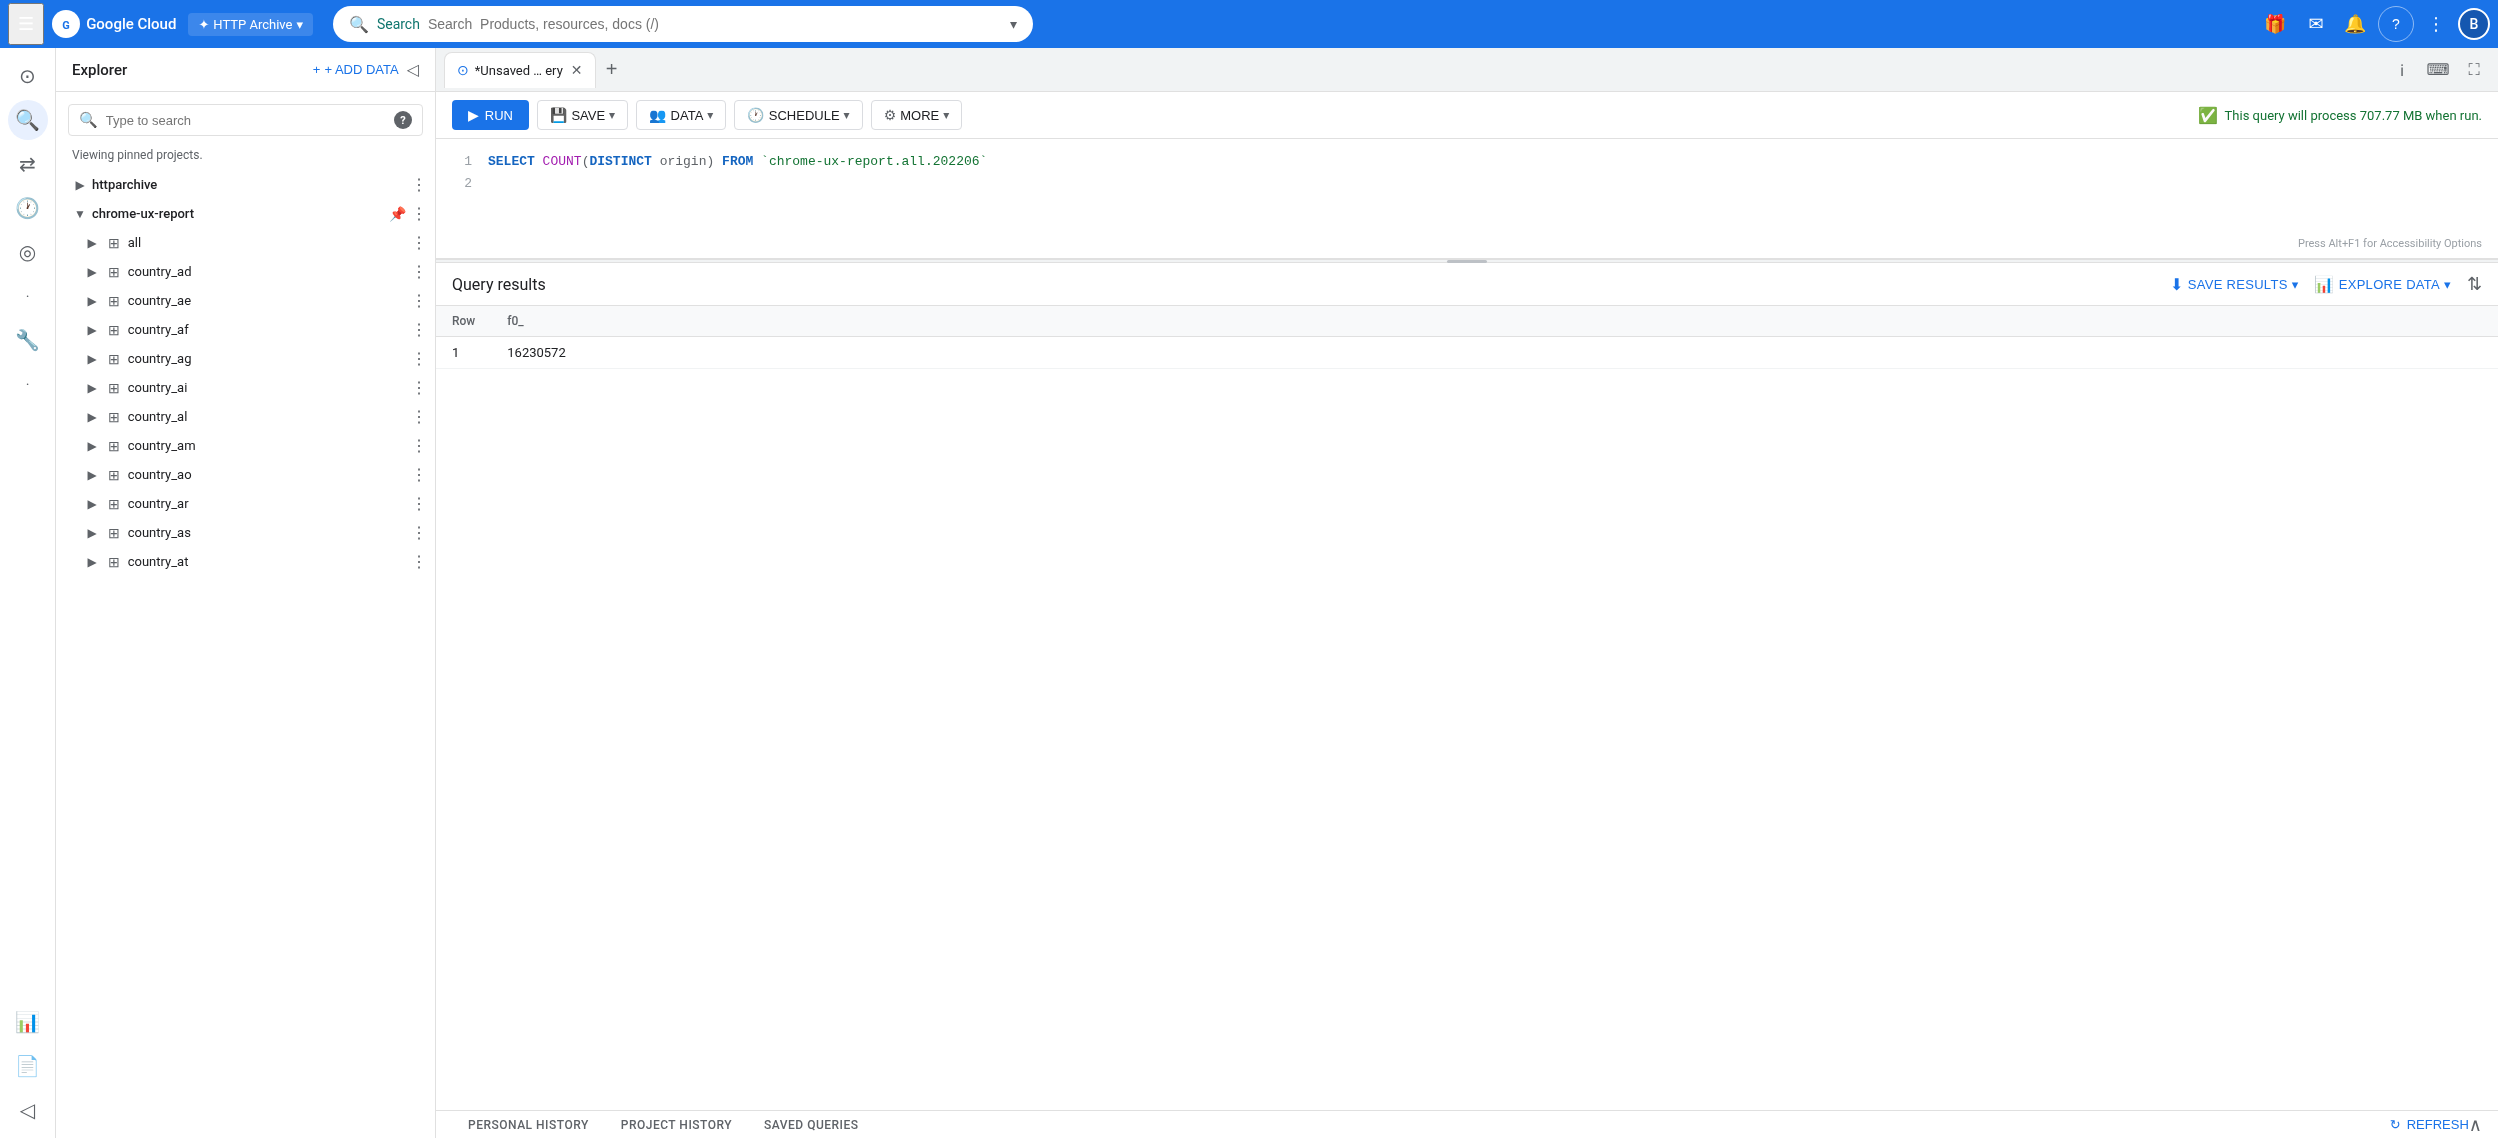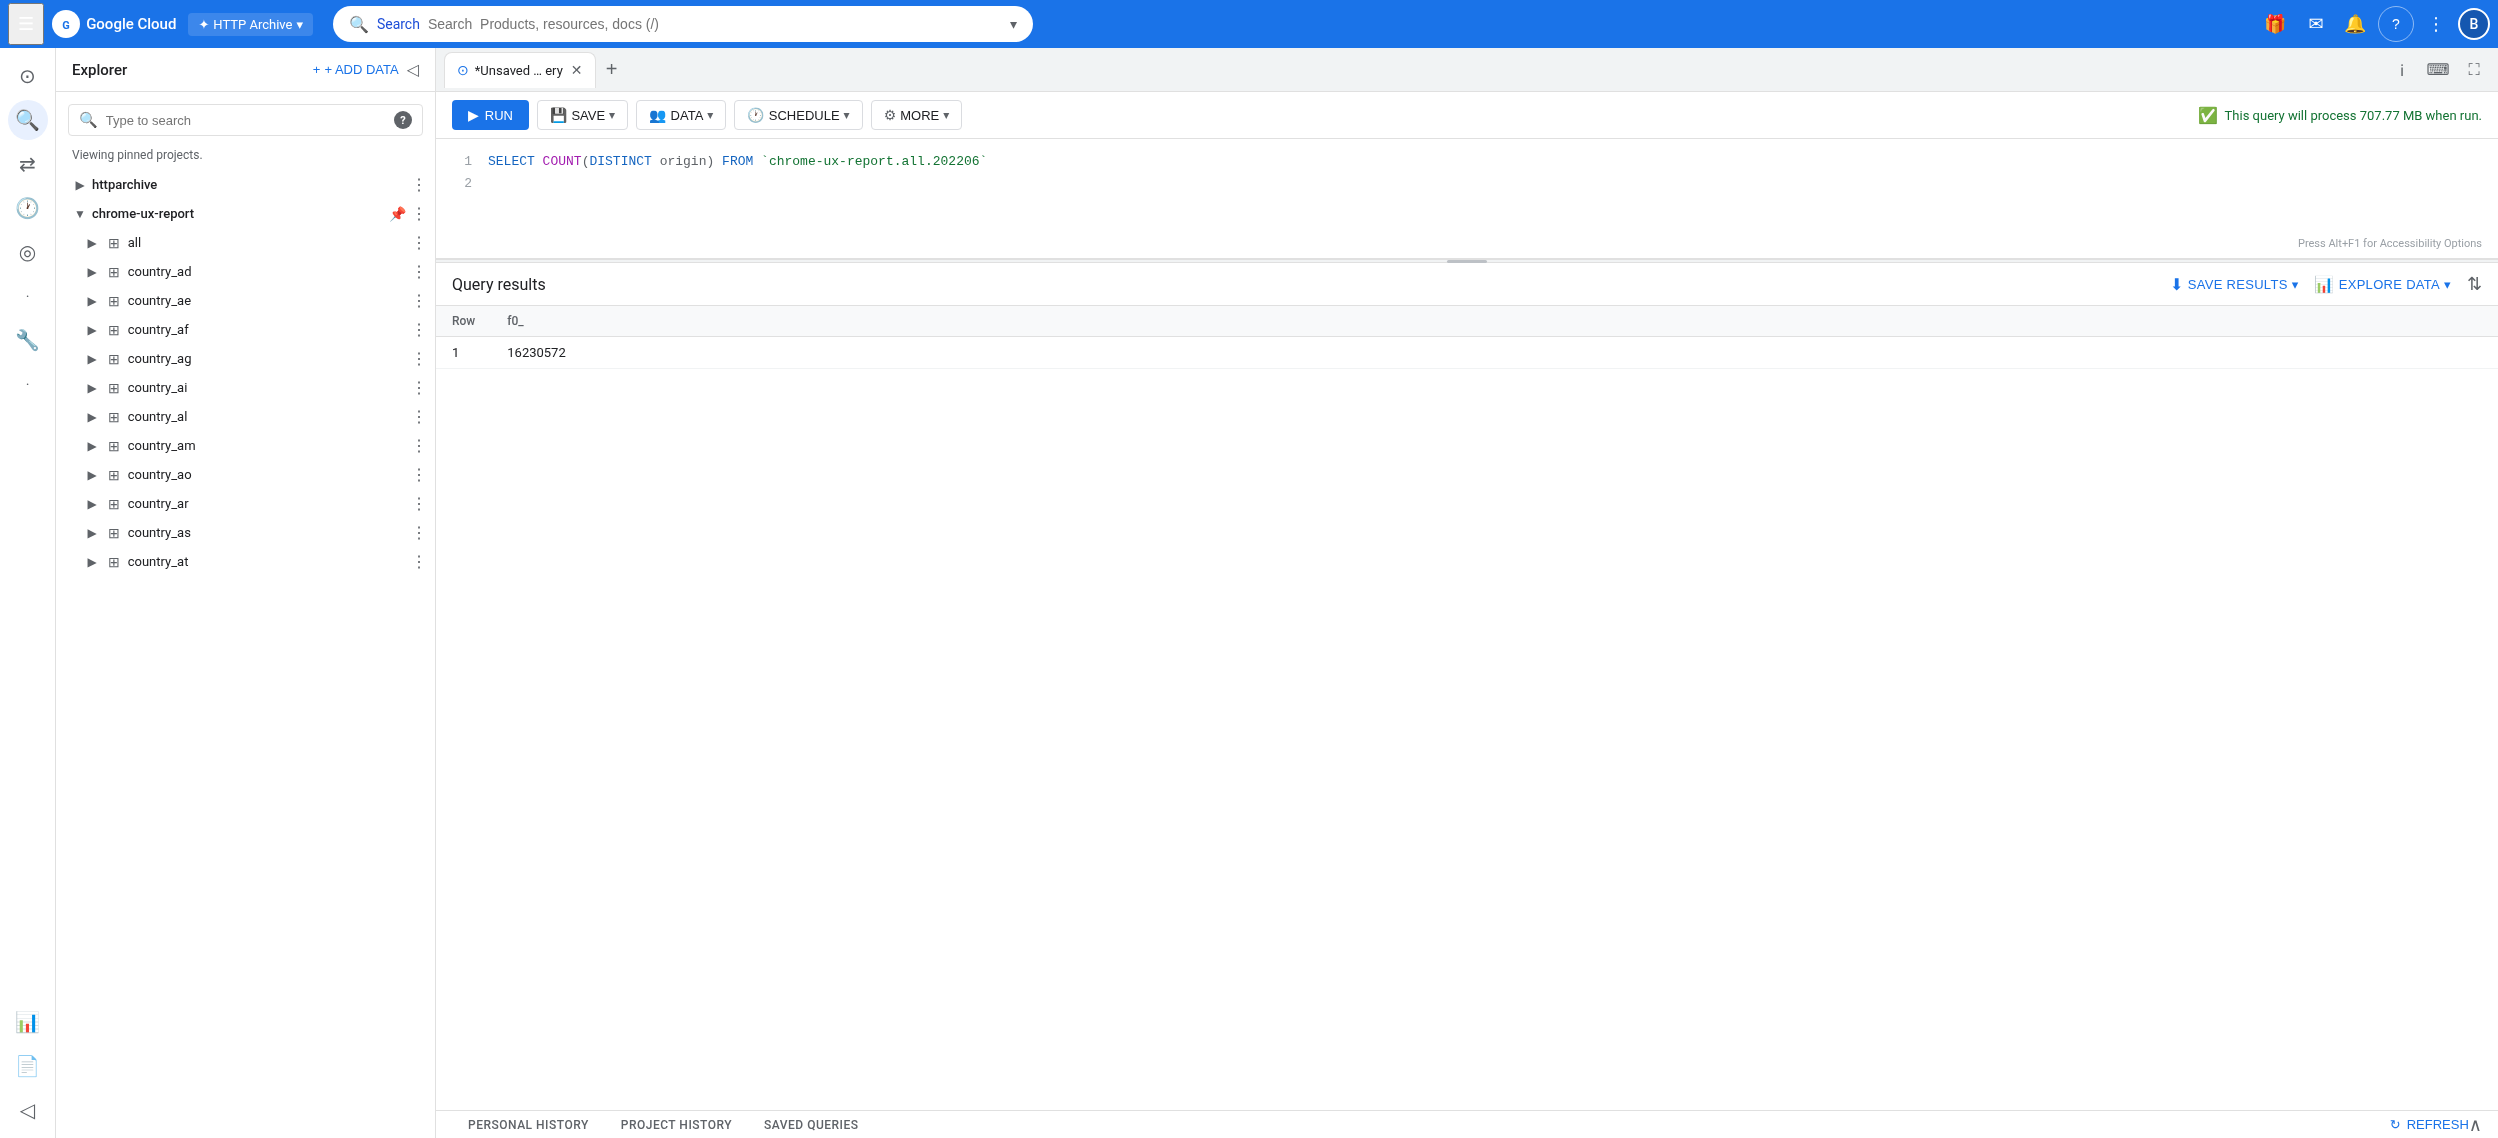--- a/index.html
+++ b/index.html
@@ -158,21 +158,21 @@
 
     
     .editor-area {
       background: #fff; flex: 0 0 auto; min-height: 120px;
       border-bottom: 1px solid #e0e0e0; position: relative; overflow: hidden;
     }
     .editor-content { padding: 12px 16px; font-family: 'Courier New', monospace; font-size: 13px; }
     .line { display: flex; gap: 16px; line-height: 22px; }
     .line-num { color: #9aa0a6; width: 20px; text-align: right; user-select: none; }
     .code-text { color: #5f6368; }
-    .kw { color: #1565c0; font-weight: 400; }
+    .kw { color: #1565c0; font-weight: 700; }
     .fn { color: #a21caf; }
     .str { color: #137333; }
     .editor-divider {
       height: 4px; background: #f1f3f4; cursor: row-resize;
       display: flex; align-items: center; justify-content: center;
       border-top: 1px solid #e0e0e0; border-bottom: 1px solid #e0e0e0;
     }
     .editor-divider-handle { width: 40px; height: 3px; background: #bdc1c6; border-radius: 2px; }
     .accessibility-hint { position: absolute; right: 16px; bottom: 8px; font-size: 11px; color: #9aa0a6; }
 
@@ -254,21 +254,21 @@
     </svg>
     <span>Google Cloud</span>
   </div>
   <div class="project-selector">
     <span>✦</span>
     <span>HTTP Archive</span>
     <span>▾</span>
   </div>
   <div class="search-bar">
     <span class="search-icon">🔍</span>
-    <span style="color:#1d4ed8;font-size:14px;">Search</span>
+    <span style="color:#0f766e;font-size:14px;">Search</span>
     <input type="text" style="border: none; outline: none; font-size: 14px; flex: 1 1 0%; color: rgb(32, 33, 36);" placeholder="Search  Products, resources, docs (/)">
     <span class="chevron">▾</span>
   </div>
   <div class="nav-icons">
     <button class="nav-icon-btn">🎁</button>
     <button class="nav-icon-btn">✉</button>
     <button class="nav-icon-btn">🔔</button>
     <button class="nav-icon-btn" style="border:1px solid rgba(255,255,255,0.5);border-radius:50%;font-size:14px;">?</button>
     <button class="nav-icon-btn">⋮</button>
     <div class="nav-avatar">B</div>

